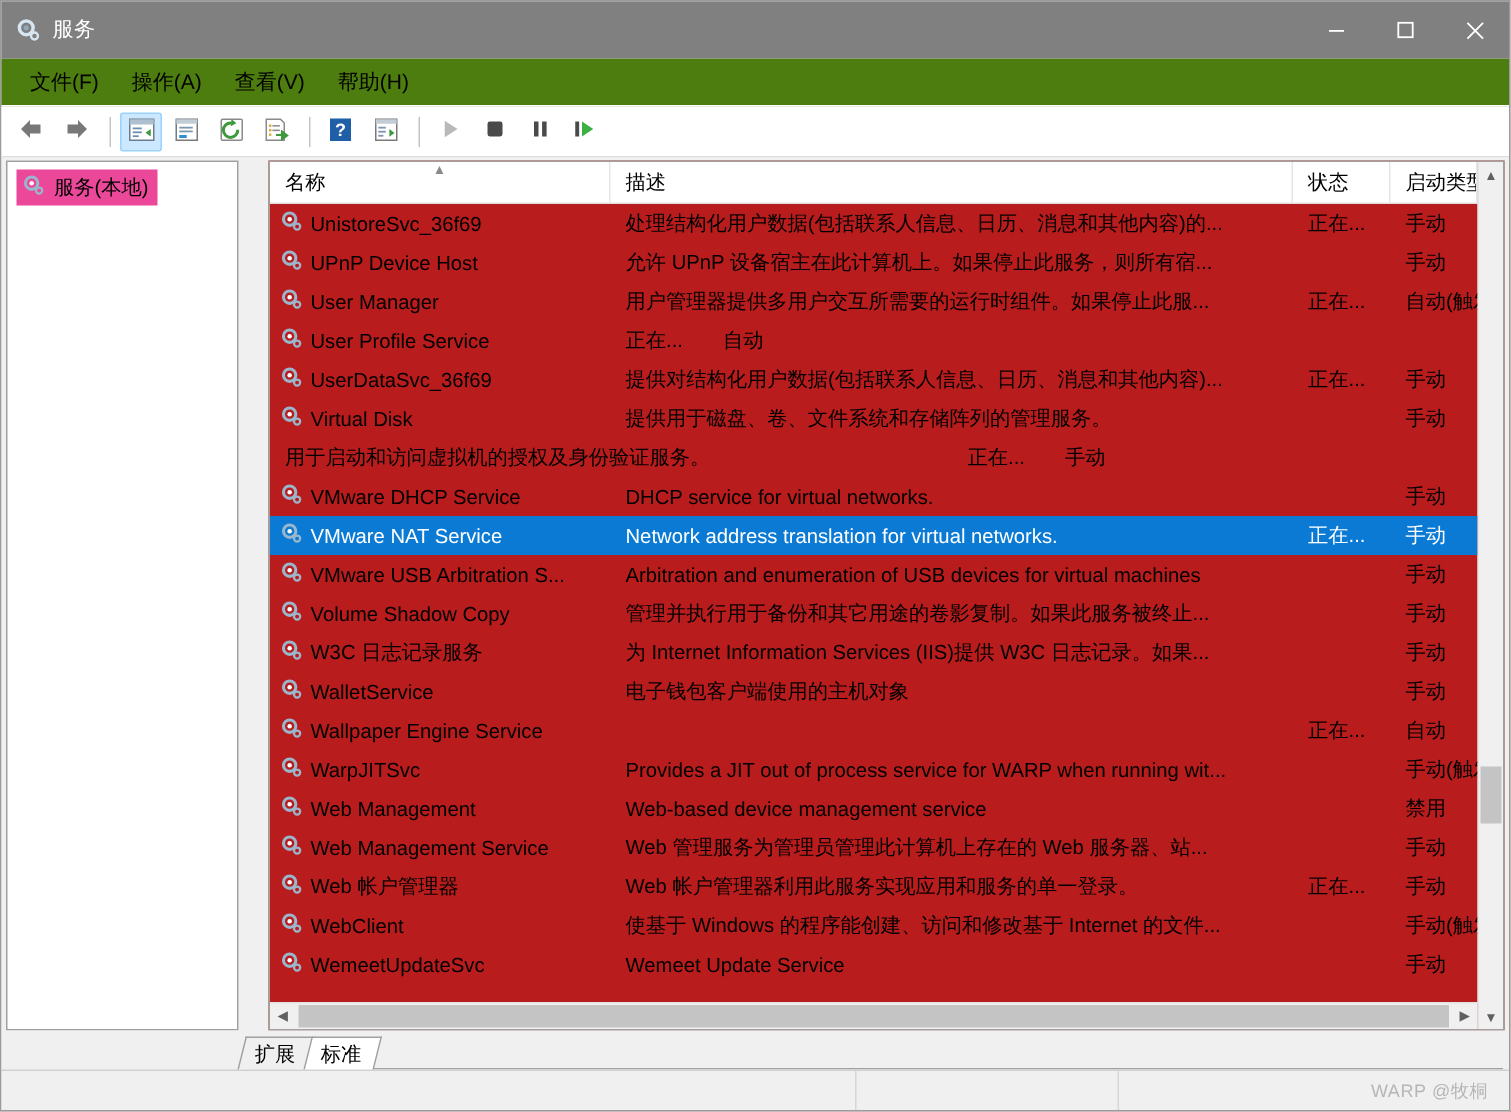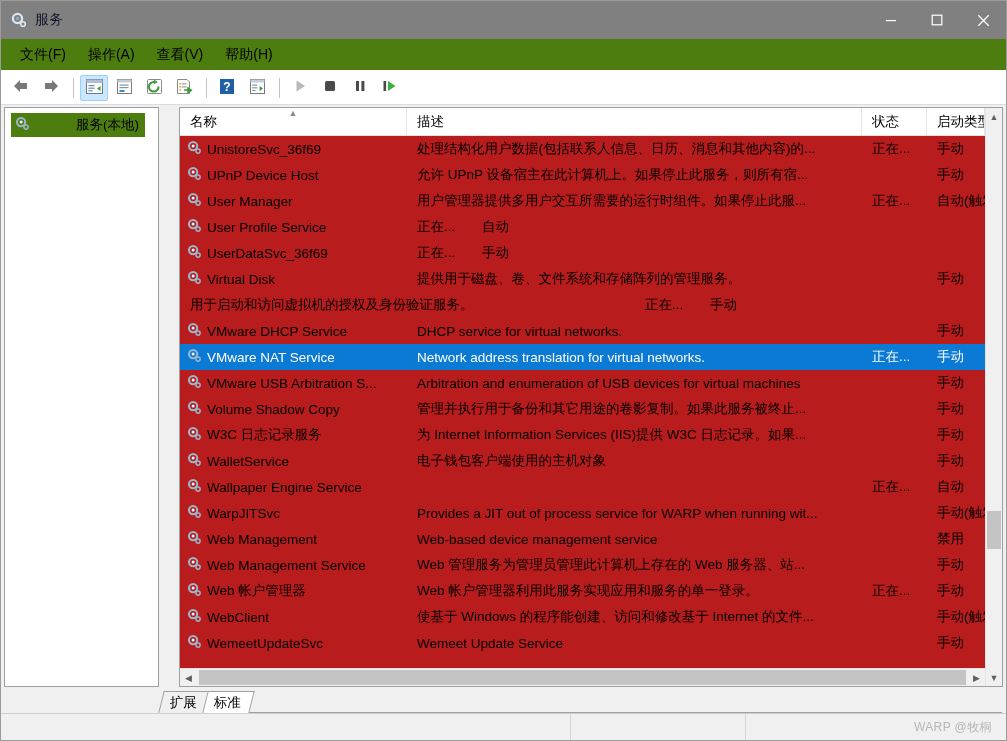--- a/index.html
+++ b/index.html
@@ -38,21 +38,21 @@
     position: relative;
   }
   .titlebar-icon {
     width: 16px;
     height: 16px;
     margin-left: 10px;
     margin-right: 8px;
     flex: none;
   }
   .titlebar-text {
-    color: #0f172a;
+    color: #ffffff;
     font-size: 14px;
     letter-spacing: .3px;
   }
   .win-buttons {
     position: absolute;
     right: 0;
     top: 0;
     height: 38px;
     display: flex;
   }
@@ -132,24 +132,23 @@
     box-sizing: border-box;
     flex: none;
     padding-top: 5px;
     overflow: hidden;
   }
   .tree-item {
     display: flex;
     align-items: center;
     margin: 0 6px;
     padding: 3px 6px 3px 4px;
-    background: #4d7c0f;
+    background: #ec4899;
     width: fit-content;
     max-width: calc(100% - 12px);
-    gap: 40px;
   }
   .tree-item .gear { margin-right: 6px; flex: none; }
   .tree-label { font-size: 13.5px; white-space: nowrap; }
 
   
   .listpane {
     flex: 1;
     margin-left: 20px;
     border: 1px solid #a0a0a0;
     box-sizing: border-box;
@@ -610,20 +609,21 @@
               </div>
               <div class="row">
                 <div class="cell name col-name">
                   <span class="gear"><svg width="15" height="15" viewBox="0 0 16 16">
                       <circle cx="6.5" cy="6.5" r="4.4" fill="none" stroke="#9ab6cc" stroke-width="2.2"></circle>
                       <circle cx="6.5" cy="6.5" r="1.6" fill="#ffffff"></circle>
                       <circle cx="11.8" cy="11.8" r="2.2" fill="none" stroke="#9ab6cc" stroke-width="1.6"></circle>
                     </svg></span>
                   <span>UserDataSvc_36f69</span>
                 </div>
+                <div class="cell col-desc">提供对结构化用户数据(包括联系人信息、日历、消息和其他内容)...</div>
                 <div class="cell status col-status">正在...</div>
                 <div class="cell col-start">手动</div>
               </div>
               <div class="row">
                 <div class="cell name col-name">
                   <span class="gear"><svg width="15" height="15" viewBox="0 0 16 16">
                       <circle cx="6.5" cy="6.5" r="4.4" fill="none" stroke="#9ab6cc" stroke-width="2.2"></circle>
                       <circle cx="6.5" cy="6.5" r="1.6" fill="#ffffff"></circle>
                       <circle cx="11.8" cy="11.8" r="2.2" fill="none" stroke="#9ab6cc" stroke-width="1.6"></circle>
                     </svg></span>

